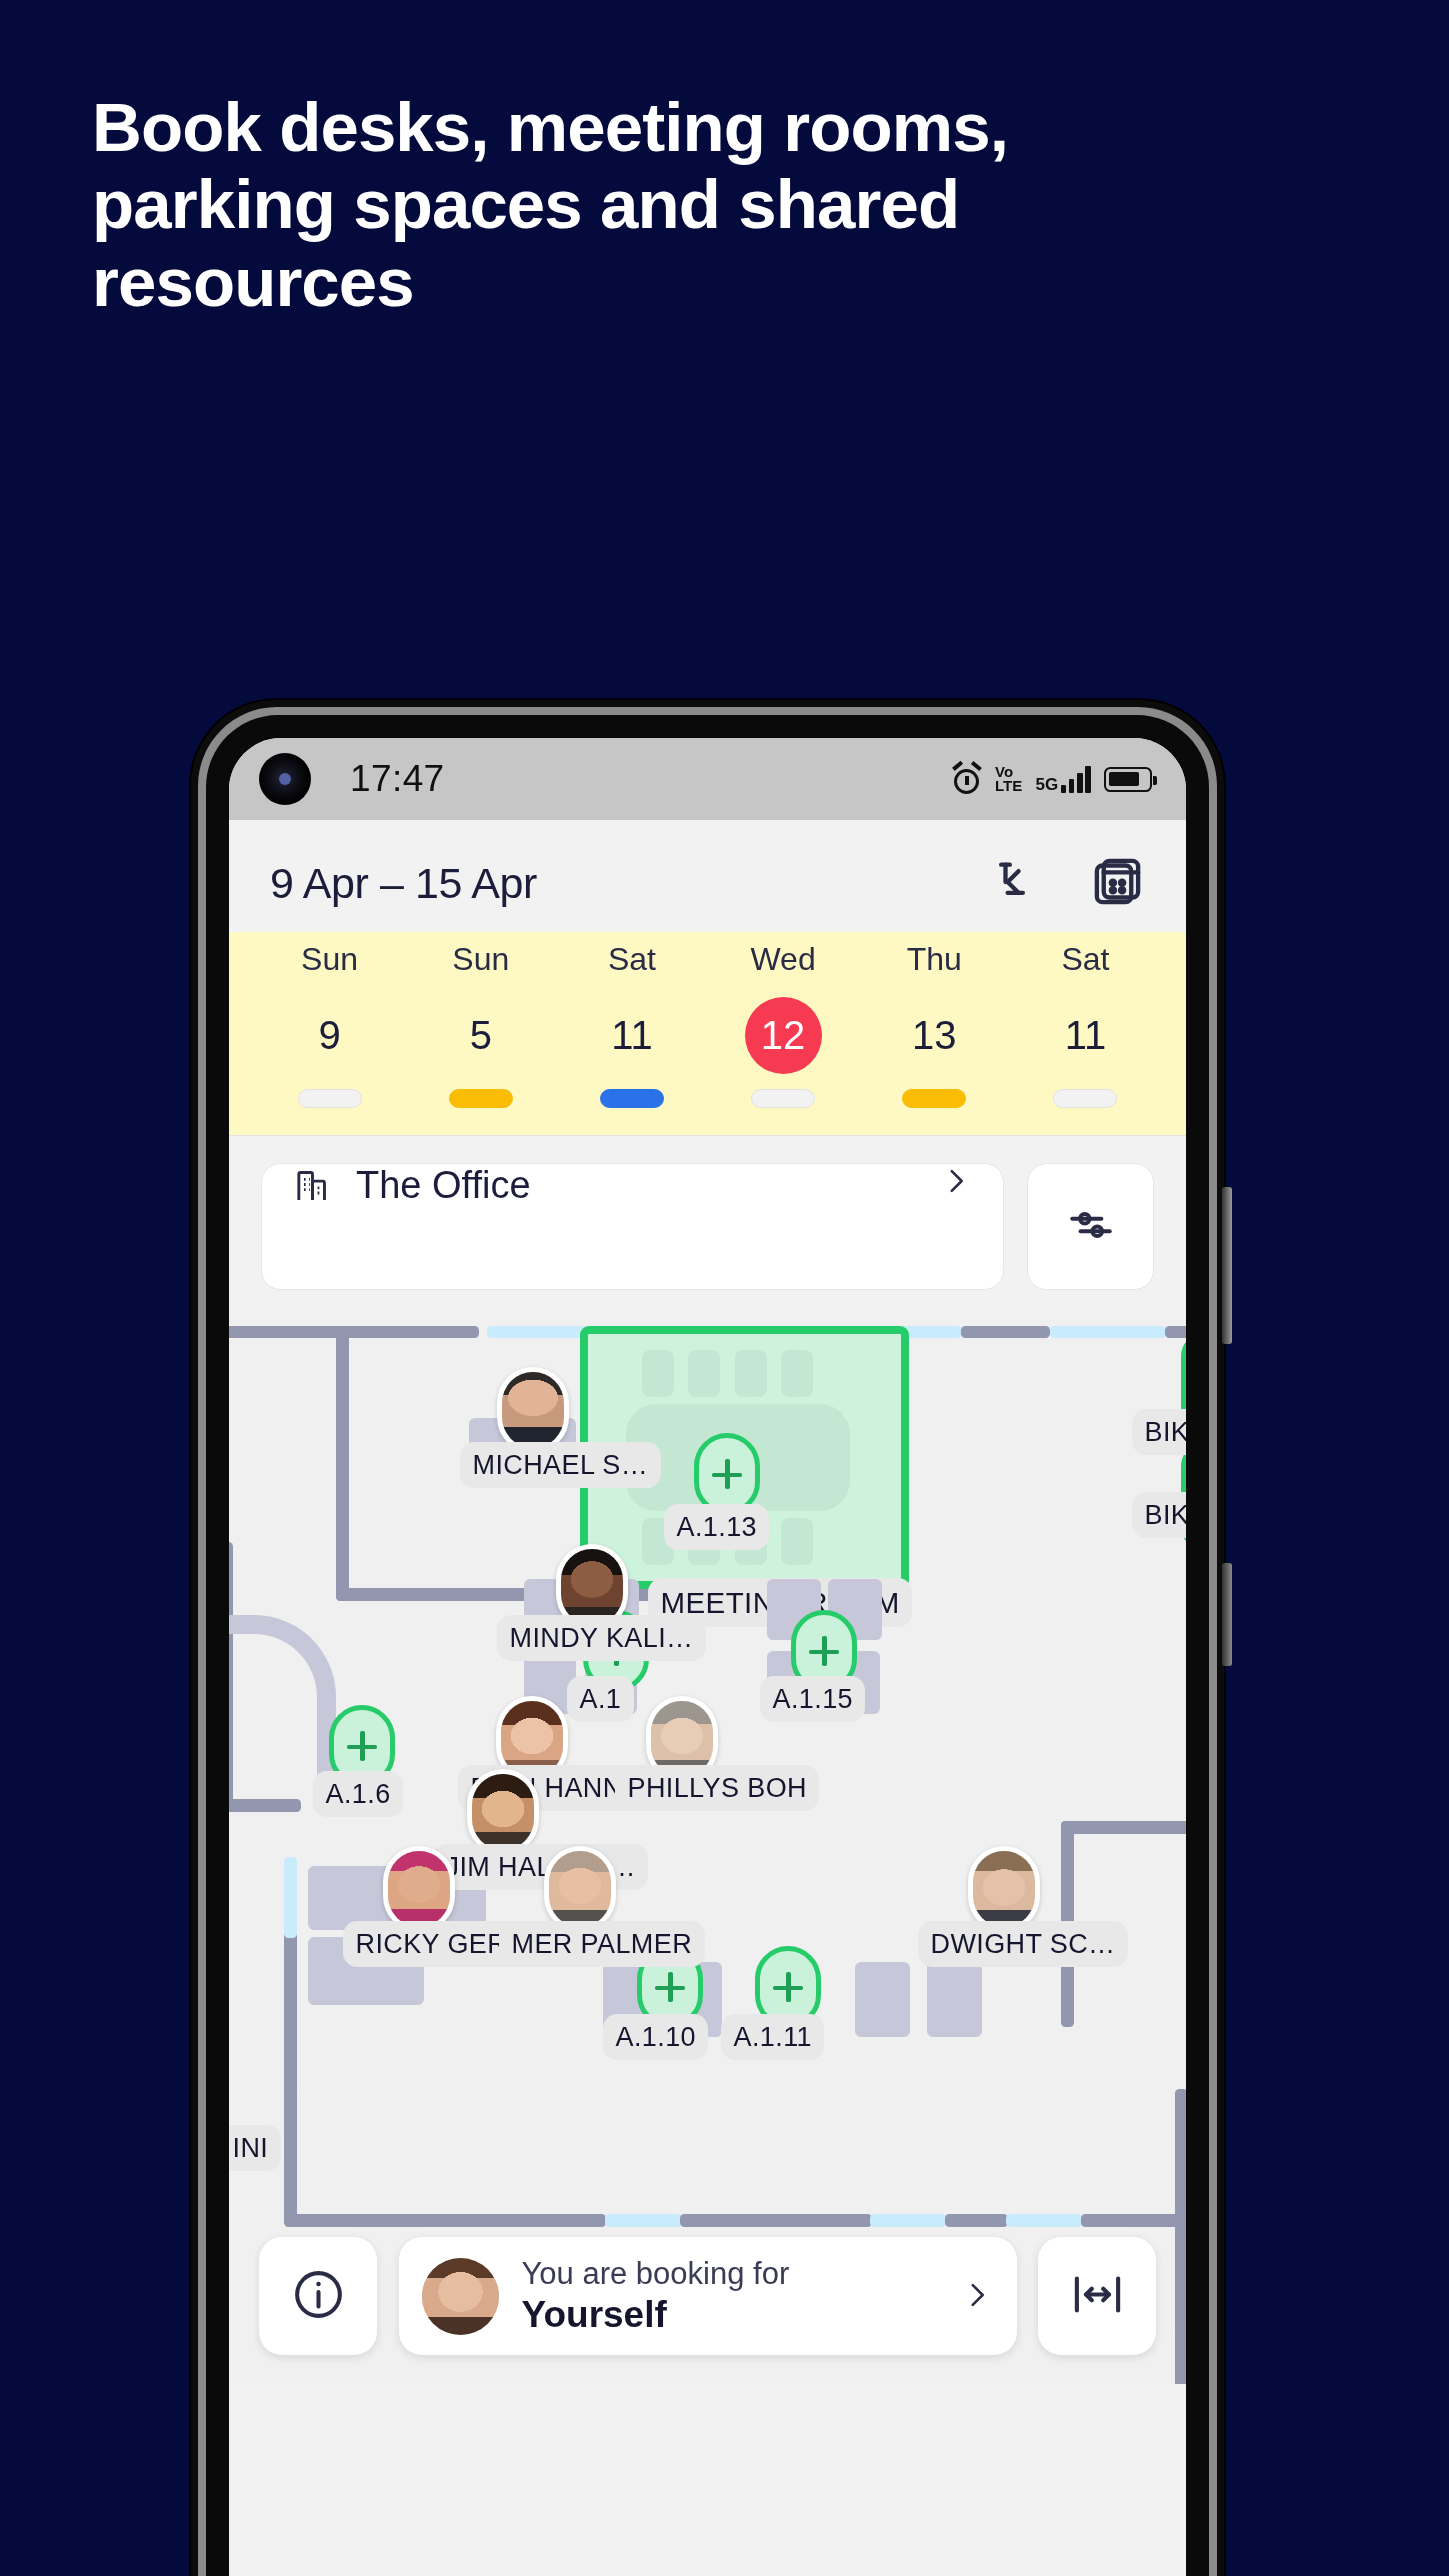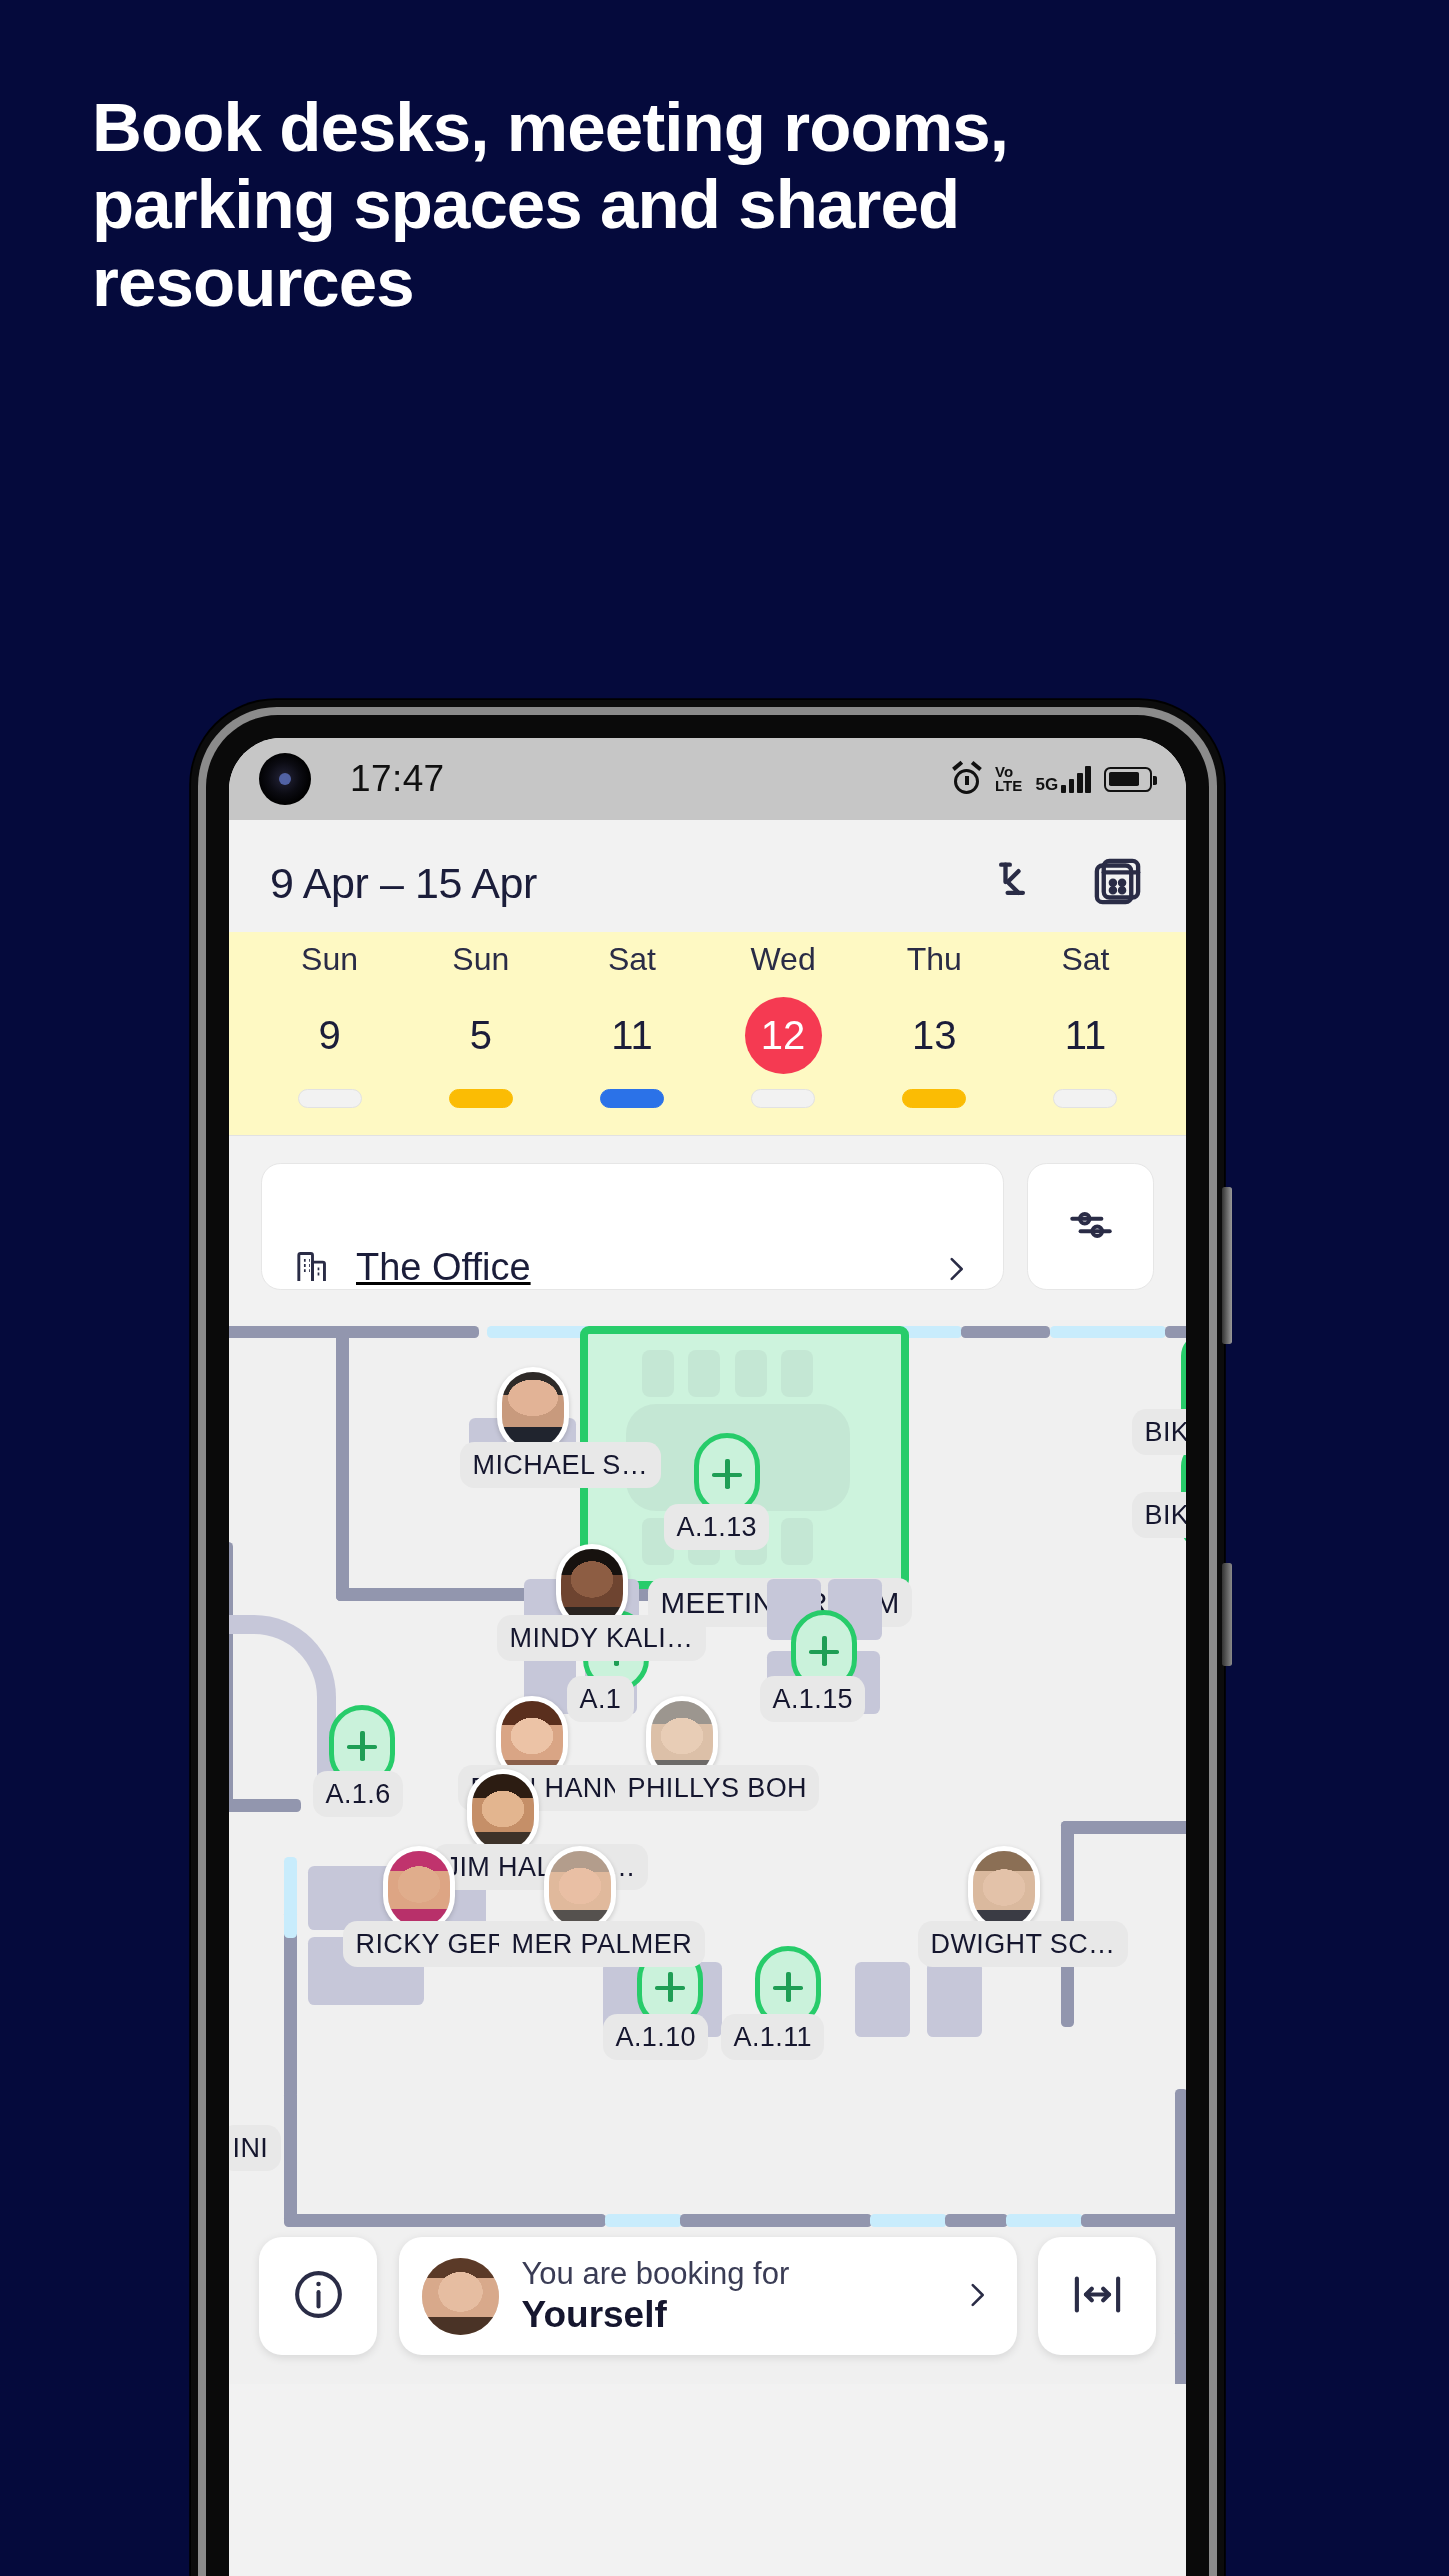--- a/index.html
+++ b/index.html
@@ -163,21 +163,21 @@
 
   
   .locrow{
     background:#F2F2F2;
     display:flex;align-items:center;gap:23px;
     padding:27px 32px 30px 32px;
   }
   .loccard{
     flex:1;height:127px;background:#fff;border-radius:19.7px;
     border:1.8px solid #e6e6e6;
-    display:flex;align-items:flex-end;padding:0 30px;cursor:pointer;text-decoration:underline;
+    display:flex;align-items:flex-start;padding:0 30px;cursor:pointer;
   }
   .loc-name{font-size:38px;color:#1b1d3a;margin-left:23px;}
   .chev{margin-left:auto;}
   .filterbtn{
     width:127px;height:127px;background:#fff;border-radius:19.7px;border:1.8px solid #e6e6e6;
     display:flex;align-items:center;justify-content:center;cursor:pointer;
   }
 
   
   .map{

